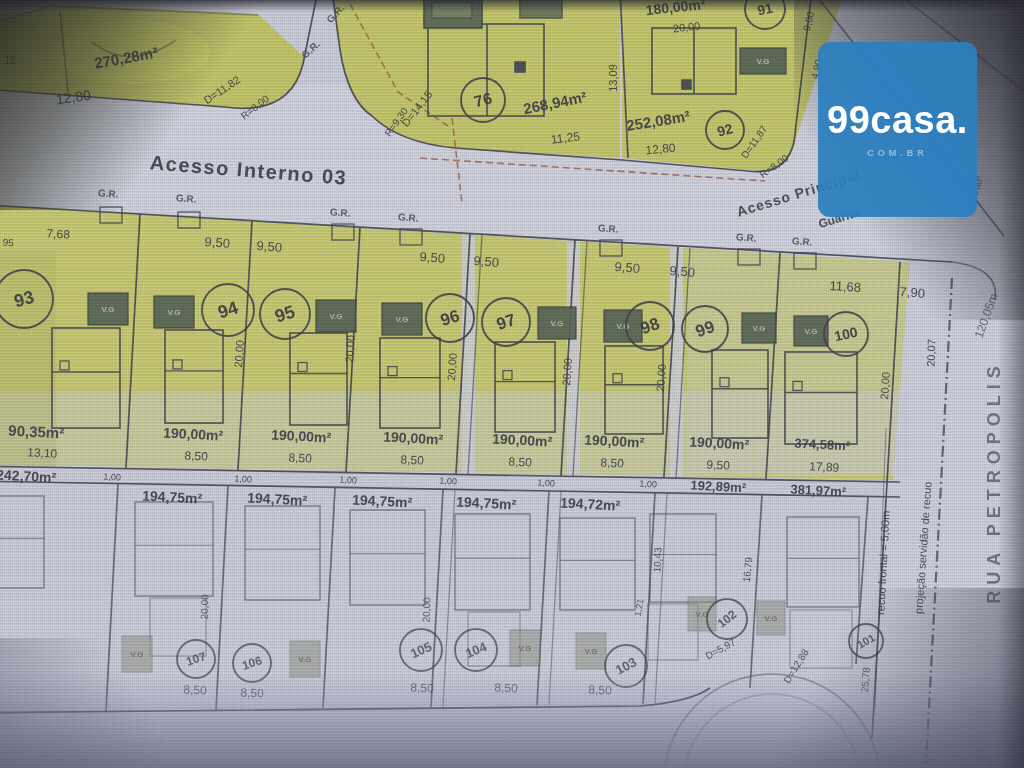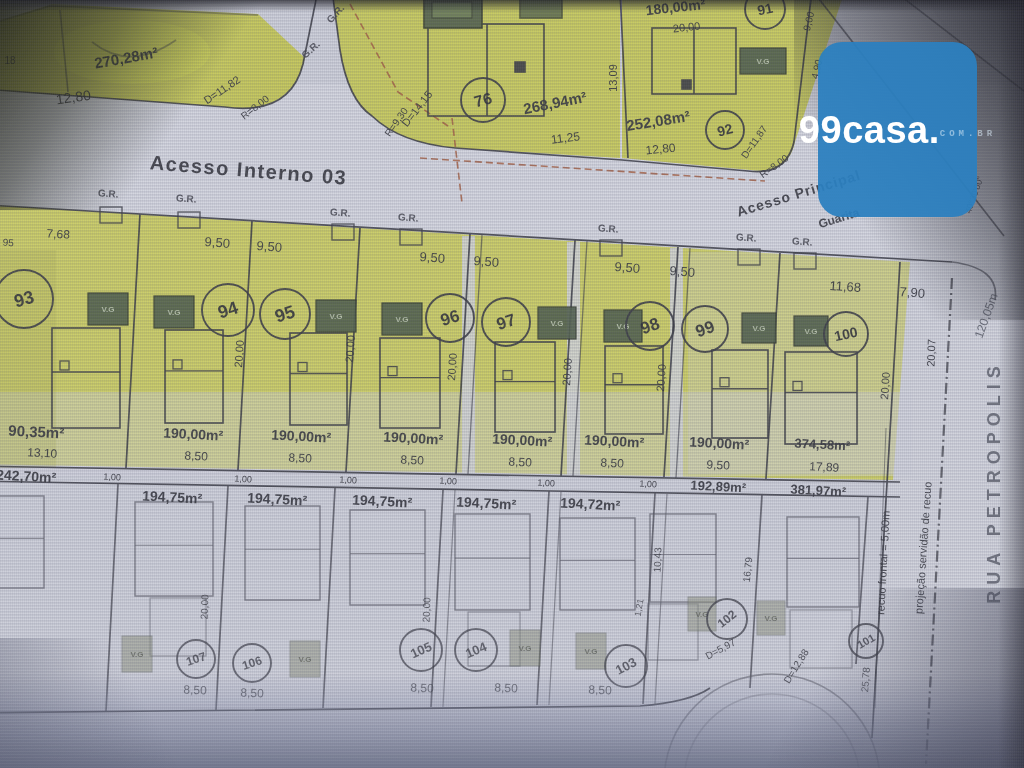--- a/index.html
+++ b/index.html
@@ -20,24 +20,24 @@
     background:linear-gradient(180deg, rgba(20,20,26,.75), rgba(20,20,26,0));}
   .edge-right{right:0;top:0;width:26px;height:768px;
     background:linear-gradient(270deg, rgba(30,30,38,.5), rgba(30,30,38,0));}
   .band-bottom{left:0;bottom:0;width:1024px;height:95px;
     background:linear-gradient(0deg, rgba(100,106,130,.88) 0%, rgba(118,124,150,.6) 40%, rgba(138,144,172,.3) 72%, rgba(138,144,172,0) 100%);}
   .corner-br{right:0;bottom:0;width:320px;height:180px;
     background:linear-gradient(300deg, rgba(58,60,78,.75), rgba(58,60,78,0) 62%);}
   .corner-bl{left:0;bottom:0;width:220px;height:130px;
     background:linear-gradient(60deg, rgba(80,84,104,.5), rgba(80,84,104,0) 62%);}
   .logo{position:absolute;left:818px;top:42px;width:159px;height:175px;
-    background:rgba(44,128,191,.94);border-radius:24px;
-    display:flex;align-items:center;justify-content:center;}
+    background:rgba(44,128,191,.94);border-radius:12px;
+    display:flex;flex-direction:column;align-items:center;justify-content:center;}
   .logo-text{color:#fff;font-weight:700;font-size:38px;letter-spacing:.5px;line-height:1;}
-  .logo-sub{color:rgba(220,236,250,.55);font-size:9px;letter-spacing:4px;margin-top:9px;font-weight:700;font-family:Liberation Mono, monospace;}
+  .logo-sub{color:rgba(220,236,250,.55);font-size:9px;letter-spacing:4px;margin-top:9px;font-weight:700;}
 </style>
 </head>
 <body>
 
 <div class="photo">
 
   <svg class="plan-svg" width="1024" height="768" viewBox="0 0 1024 768">
 
     <g>
       <rect x="-40" y="-40" width="1120" height="860" fill="#d2d3dc"></rect>

